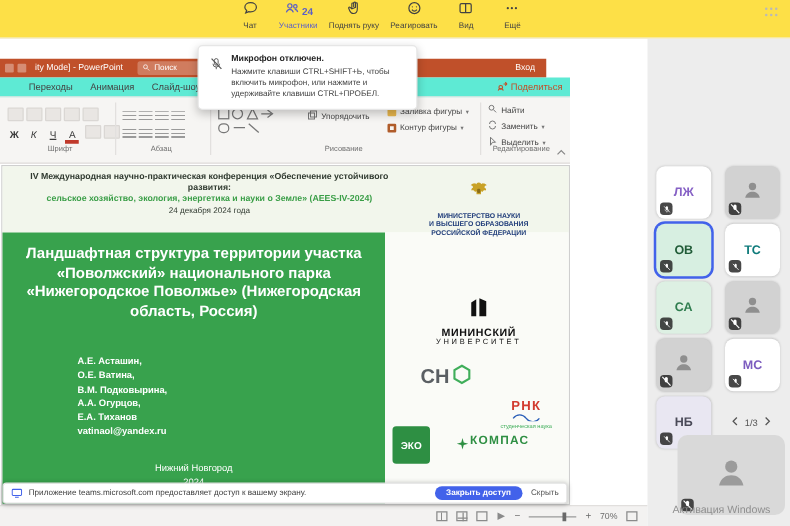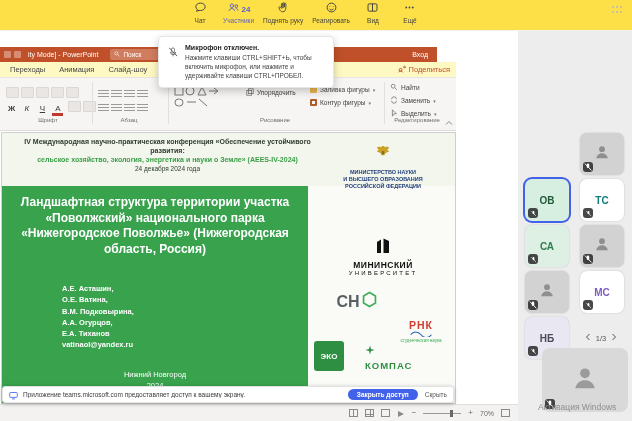--- a/index.html
+++ b/index.html
@@ -29,21 +29,21 @@
   
   .ppt-titlebar{left:0;top:47px;width:437px;height:15px;background:#c0502a;display:flex;align-items:center;padding:0 0 0 4px;box-sizing:border-box;}
   .qa{width:7px;height:7px;background:rgba(255,255,255,.35);border-radius:1px;margin-right:3px;flex:none;}
   .ppt-wtitle{font-size:7px;color:#fff;white-space:nowrap;margin:0 4px;}
   .ppt-search{width:88px;height:11px;background:rgba(255,255,255,.25);border-radius:2px;display:flex;align-items:center;gap:3px;padding:0 4px;box-sizing:border-box;margin-left:8px;}
   .ppt-search svg{width:6px;height:6px;}
   .ppt-search span{font-size:6.5px;color:#fff;}
   .signin{margin-left:auto;margin-right:9px;font-size:7px;color:#fff;}
 
   
-  .ppt-tabs{left:0;top:62px;width:456px;height:16px;background:#fef9c3;border-bottom:1px solid #e8e6e4;display:flex;align-items:center;padding-left:3px;box-sizing:border-box;}
+  .ppt-tabs{left:0;top:62px;width:456px;height:16px;background:#5eead4;border-bottom:1px solid #e8e6e4;display:flex;align-items:center;padding-left:16px;box-sizing:border-box;}
   .tab{font-size:7.5px;color:#444;padding:0 7px;white-space:nowrap;}
   .share-btn{margin-left:auto;margin-right:6px;display:flex;align-items:center;gap:3px;color:#c0502a;font-size:7.5px;white-space:nowrap;}
   .share-btn svg{width:9px;height:9px;}
 
   
   .ribbon{left:0;top:78px;width:456px;height:52px;background:#f6f5f3;border-bottom:1px solid #dedcda;}
   .vsep{position:absolute;top:4px;width:1px;height:42px;background:#e2e0de;}
   .chip{display:inline-block;width:11px;height:9px;background:#e9e6e3;border:1px solid #dad7d4;border-radius:1px;margin-right:2px;vertical-align:middle;}
   .fbtn{display:inline-block;width:11px;text-align:center;font-size:8px;color:#3b3b3b;}
   .fbtn.b{font-weight:bold;}.fbtn.i{font-style:italic;}.fbtn.u{text-decoration:underline;}
@@ -81,21 +81,21 @@
   .sno{position:absolute;left:318px;top:158px;width:74px;display:flex;align-items:center;justify-content:center;gap:1px;}
   .sno-letters{font-size:16px;font-weight:bold;color:#5a5f63;}
   .sno svg{width:17px;height:17px;}
   .rnk{position:absolute;left:390px;top:186px;width:58px;text-align:center;}
   .rnk-text{font-size:10.5px;font-weight:800;color:#d23b2f;letter-spacing:1px;}
   .rnk svg{width:30px;height:6px;display:block;margin:0 auto;}
   .rnk-cap{font-size:4.5px;color:#3fae5a;margin-top:1px;}
   .eco{position:absolute;left:312px;top:208px;display:flex;align-items:center;gap:21px;}
   .eco-box{width:30px;height:30px;background:#2e8f43;border-radius:3px;display:flex;align-items:center;justify-content:center;
     color:#fff;font-size:8px;font-weight:800;}
-  .eco-right{display:flex;flex-direction:column;align-items:flex-start;gap:1px;}
+  .eco-right{display:flex;flex-direction:row;align-items:flex-start;gap:1px;}
   .eco-right svg{width:10px;height:10px;}
   .eco-word{font-size:9.5px;font-weight:800;color:#2e8f43;letter-spacing:1px;}
 
   
   .banner{left:2px;top:386px;width:452px;height:17px;background:#fff;border:1px solid #e3e3e3;border-radius:3px;
     box-shadow:0 1px 4px rgba(0,0,0,.25);z-index:40;display:flex;align-items:center;gap:5px;padding:0 6px;box-sizing:border-box;}
   .banner svg{width:9px;height:9px;flex:none;}
   .banner-text{flex:1;font-size:6.5px;color:#3b3b3b;white-space:nowrap;overflow:hidden;}
   .stop-btn{background:#4262ea;color:#fff;border-radius:9px;padding:2px 9px;font-size:6.5px;font-weight:bold;white-space:nowrap;}
   .hide-btn{color:#555;font-size:6.5px;margin-left:2px;white-space:nowrap;}
@@ -409,20 +409,31 @@
     <span class="zchar">−</span>
     <span class="zslider">
         <span class="zthumb"></span>
       </span>
     <span class="zchar">+</span>
     <span class="zoomtxt">70%</span>
     <span class="vicon"></span>
   </div>
 
   <div class="abs panel">
+    <div class="tile t-lj" style="left:7px;top:103px;">
+      <span class="init">ЛЖ</span>
+      <span class="micbadge">
+          <svg viewBox="0 0 16 16">
+            <rect x="6" y="2.5" width="4" height="7" rx="2" fill="#fff"></rect>
+            <path d="M4.5 8a3.5 3.5 0 007 0" stroke="#fff" fill="none"></path>
+            <line x1="8" y1="11.5" x2="8" y2="13.8" stroke="#fff"></line>
+            <line x1="3" y1="2.5" x2="13.5" y2="13.5" stroke="#fff" stroke-width="1.5"></line>
+          </svg>
+        </span>
+    </div>
     <div class="tile avatar" style="left:62px;top:103px;">
       <span><svg viewBox="0 0 16 16">
             <circle cx="8" cy="5.5" r="2.6" fill="#8f8f8f"></circle>
             <path d="M2.8 13.5c.7-3 2.8-4.3 5.2-4.3s4.5 1.3 5.2 4.3z" fill="#8f8f8f"></path>
           </svg></span>
       <span class="micbadge">
           <svg viewBox="0 0 16 16">
             <rect x="6" y="2.5" width="4" height="7" rx="2" fill="#fff"></rect>
             <line x1="3" y1="2.5" x2="13.5" y2="13.5" stroke="#fff" stroke-width="1.5"></line>
           </svg>

